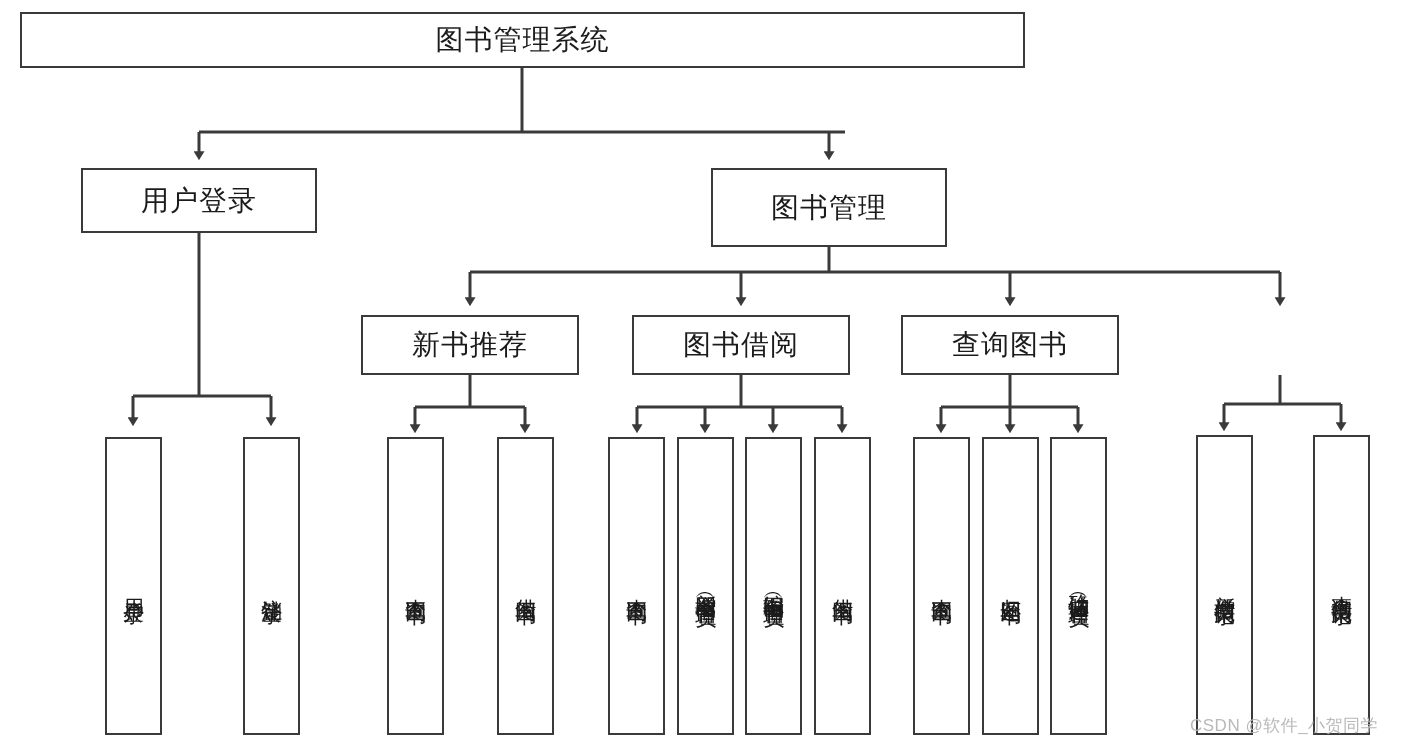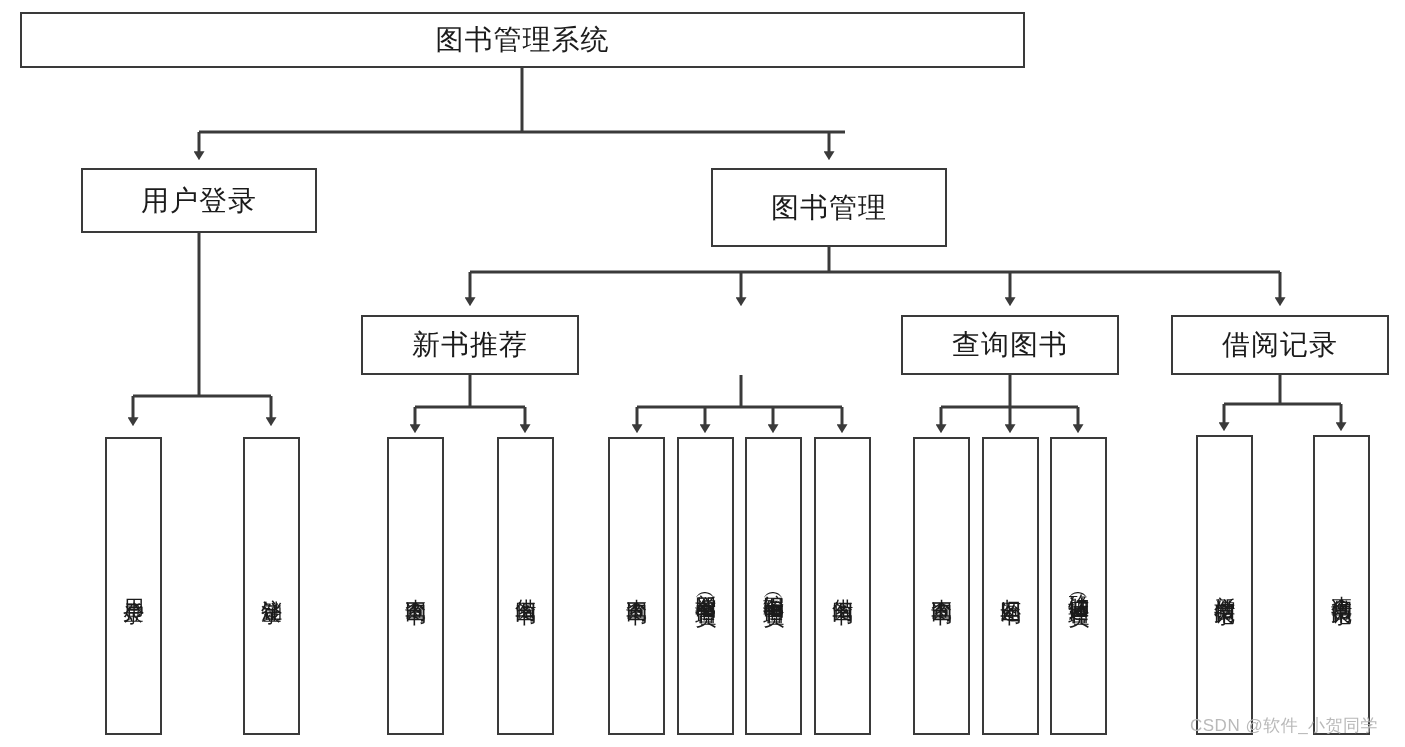--- a/index.html
+++ b/index.html
@@ -128,25 +128,25 @@
   <div class="node horiz" style="left:81px; top:168px; width:236px; height:65px;">
     <span>用户登录</span>
   </div>
   <div class="node horiz" style="left:711px; top:168px; width:236px; height:79px;">
     <span>图书管理</span>
   </div>
 
   <div class="node horiz" style="left:361px; top:315px; width:218px; height:60px;font-family:Liberation Serif, serif;">
     <span>新书推荐</span>
   </div>
+  <div class="node horiz" style="left:632px; top:315px; width:218px; height:60px;">
+    <span>图书借阅</span>
+  </div>
   <div class="node horiz" style="left:901px; top:315px; width:218px; height:60px;">
     <span>查询图书</span>
-  </div>
-  <div class="node horiz" style="left:1171px; top:315px; width:218px; height:60px;">
-    <span>借阅记录</span>
   </div>
 
   <div class="node vert" style="left:105px; top:437px; width:57px; height:298px;">
     <span class="vtext">用户登录</span>
   </div>
   <div class="node vert" style="left:243px; top:437px; width:57px; height:298px;">
     <span class="vtext">注销登录</span>
   </div>
 
   <div class="node vert" style="left:387px; top:437px; width:57px; height:298px;">

